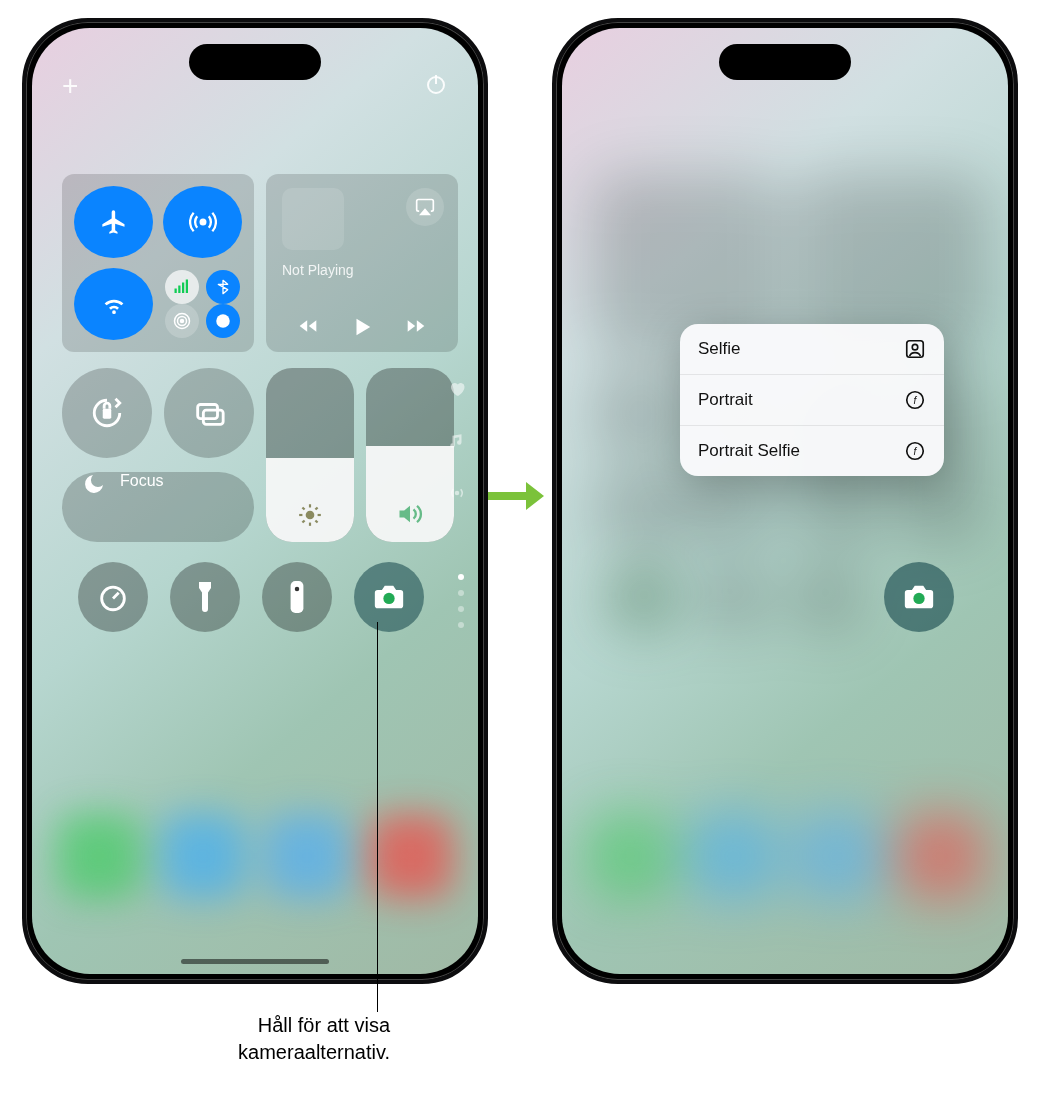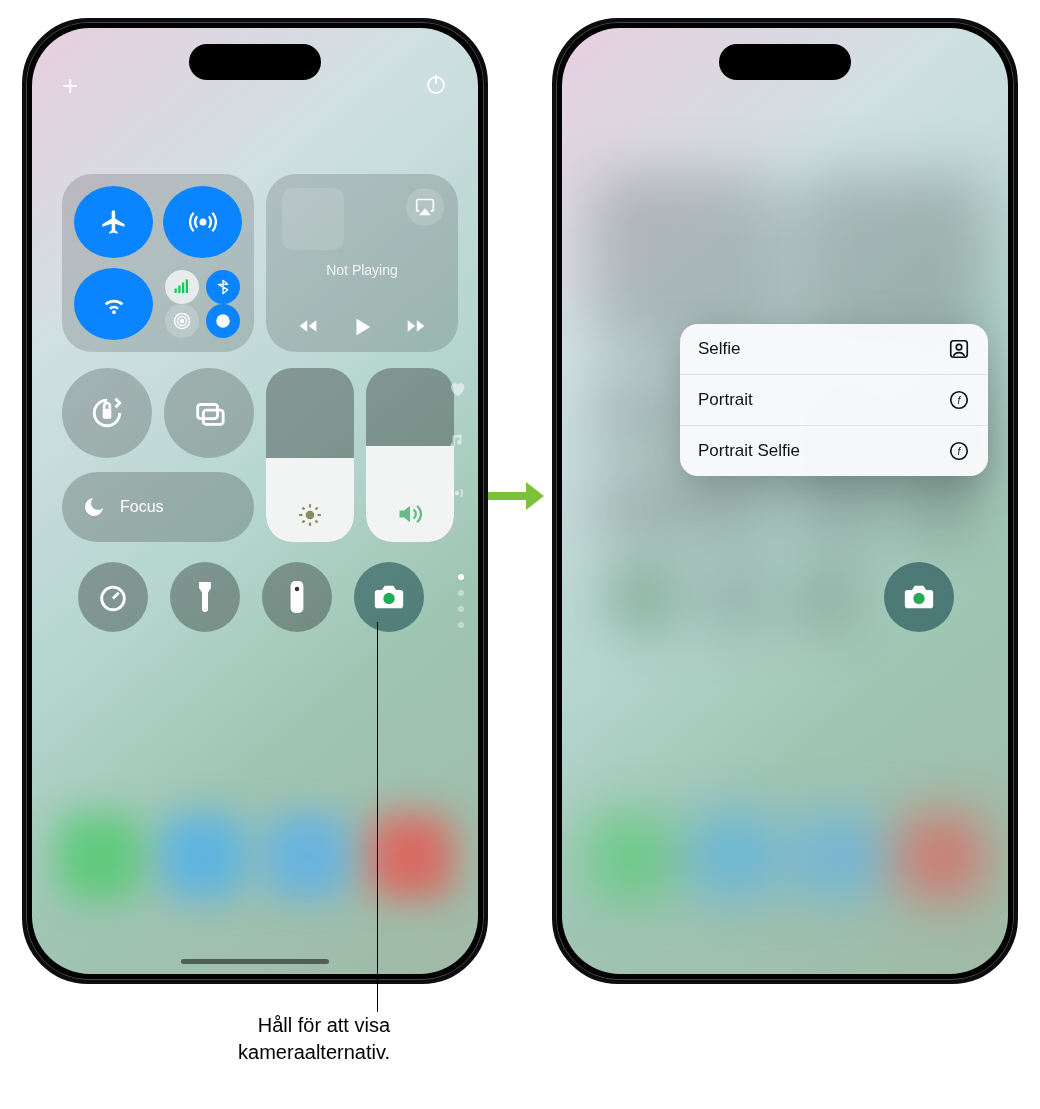--- a/index.html
+++ b/index.html
@@ -14,30 +14,30 @@
   .btn-vol1 { left: -5px; top: 180px; width: 5px; height: 60px; }
   .btn-vol2 { left: -5px; top: 255px; width: 5px; height: 60px; }
   .btn-silent { left: -5px; top: 120px; width: 5px; height: 34px; }
   .home-indicator { position: absolute; bottom: 10px; left: 50%; transform: translateX(-50%); width: 148px; height: 5px; background: rgba(0,0,0,.5); border-radius: 3px; }
 
   
   .cc-top { position: absolute; top: 36px; left: 0; right: 0; height: 40px; }
   .cc-plus { position: absolute; left: 30px; top: 6px; color: rgba(255,255,255,.9); font-size: 28px; font-weight: 300; }
   .cc-power { position: absolute; right: 30px; top: 8px; width: 24px; height: 24px; }
 
-  .cc-group { position: absolute; border-radius: 30px; background: rgba(0,0,0,.15); text-align: center; }
+  .cc-group { position: absolute; border-radius: 12px; background: rgba(0,0,0,.15); }
   .conn-group { left: 30px; top: 146px; width: 192px; height: 178px; display: grid; grid-template: 1fr 1fr / 1fr 1fr; padding: 12px; gap: 10px; }
   .media-group { left: 234px; top: 146px; width: 192px; height: 178px; position: relative; padding: 14px 16px; }
   .conn-btn { border-radius: 50%; display:flex; align-items:center; justify-content:center; }
   .conn-btn.blue { background:#0a84ff; }
 
   .btn-square { position: absolute; border-radius: 50%; background: rgba(0,0,0,.2); display:flex;align-items:center;justify-content:center; }
   .lock-rot { left:30px; top:340px; width:90px; height:90px; }
   .mirror { left:132px; top:340px; width:90px; height:90px; }
-  .focus-pill { position:absolute; left:30px; top:444px; width:192px; height:70px; border-radius:35px; background:rgba(0,0,0,.2); display:flex; align-items:center; padding:0 20px; gap:14px; color:#fff; font-size:16px; }
+  .focus-pill { position:absolute; left:30px; top:444px; width:192px; height:70px; border-radius:35px; background:rgba(0,0,0,.2); display:flex; padding:0 20px; gap:14px; color:#fff; font-size:16px; }
 
   .slider { position:absolute; width:88px; height:174px; border-radius:26px; background:rgba(0,0,0,.3); overflow:hidden; }
   .brightness { left:234px; top:340px; }
   .volume { left:334px; top:340px; }
   .slider-fill { position:absolute; bottom:0; left:0; right:0; background:rgba(255,255,255,.9); }
   .brightness .slider-fill { height:48%; }
   .volume .slider-fill { height:55%; }
   .slider svg { position:absolute; bottom:14px; left:50%; transform:translateX(-50%); }
 
   .side-dots { position:absolute; right:12px; top:352px; display:flex; flex-direction:column; gap:34px; align-items:center; }
@@ -59,21 +59,21 @@
 
   
   .media-art { width:62px; height:62px; background:rgba(255,255,255,.12); border-radius:10px; }
   .airplay-corner { position:absolute; top:14px; right:14px; width:38px; height:38px; border-radius:50%; background:rgba(255,255,255,.15); display:flex;align-items:center;justify-content:center; }
   .media-title { color:rgba(255,255,255,.85); font-size:14px; margin-top:12px; }
   .media-controls { position:absolute; bottom:14px; left:0; right:0; display:flex; justify-content:center; gap:30px; }
 
   
   .blur-overlay { position:absolute; inset:0; filter: blur(28px); }
   .blob { position:absolute; border-radius:26px; background:rgba(0,0,0,.18); }
-  .menu { position:absolute; left:118px; top:296px; width:308px; background:rgba(250,250,252,.96); border-radius:18px; overflow:hidden; box-shadow: 0 10px 40px rgba(0,0,0,.25); }
+  .menu { position:absolute; left:118px; top:296px; width:264px; background:rgba(250,250,252,.96); border-radius:18px; overflow:hidden; box-shadow: 0 10px 40px rgba(0,0,0,.25); }
   .menu-item { display:flex; align-items:center; justify-content:space-between; padding:14px 18px; font-size:17px; color:#111; border-bottom:1px solid rgba(0,0,0,.08); }
   .menu-item:last-child { border-bottom:none; }
   .camera-btn-r { left:322px; top:534px; }
 
   
   .arrow { position:absolute; left:484px; top:476px; }
 
   
   .callout-line { position:absolute; left:377px; top:622px; width:1px; height:390px; background:#000; }
   .callout-text { position:absolute; left:130px; top:1012px; width:260px; text-align:right; font-size:20px; line-height:1.35; color:#000; }

